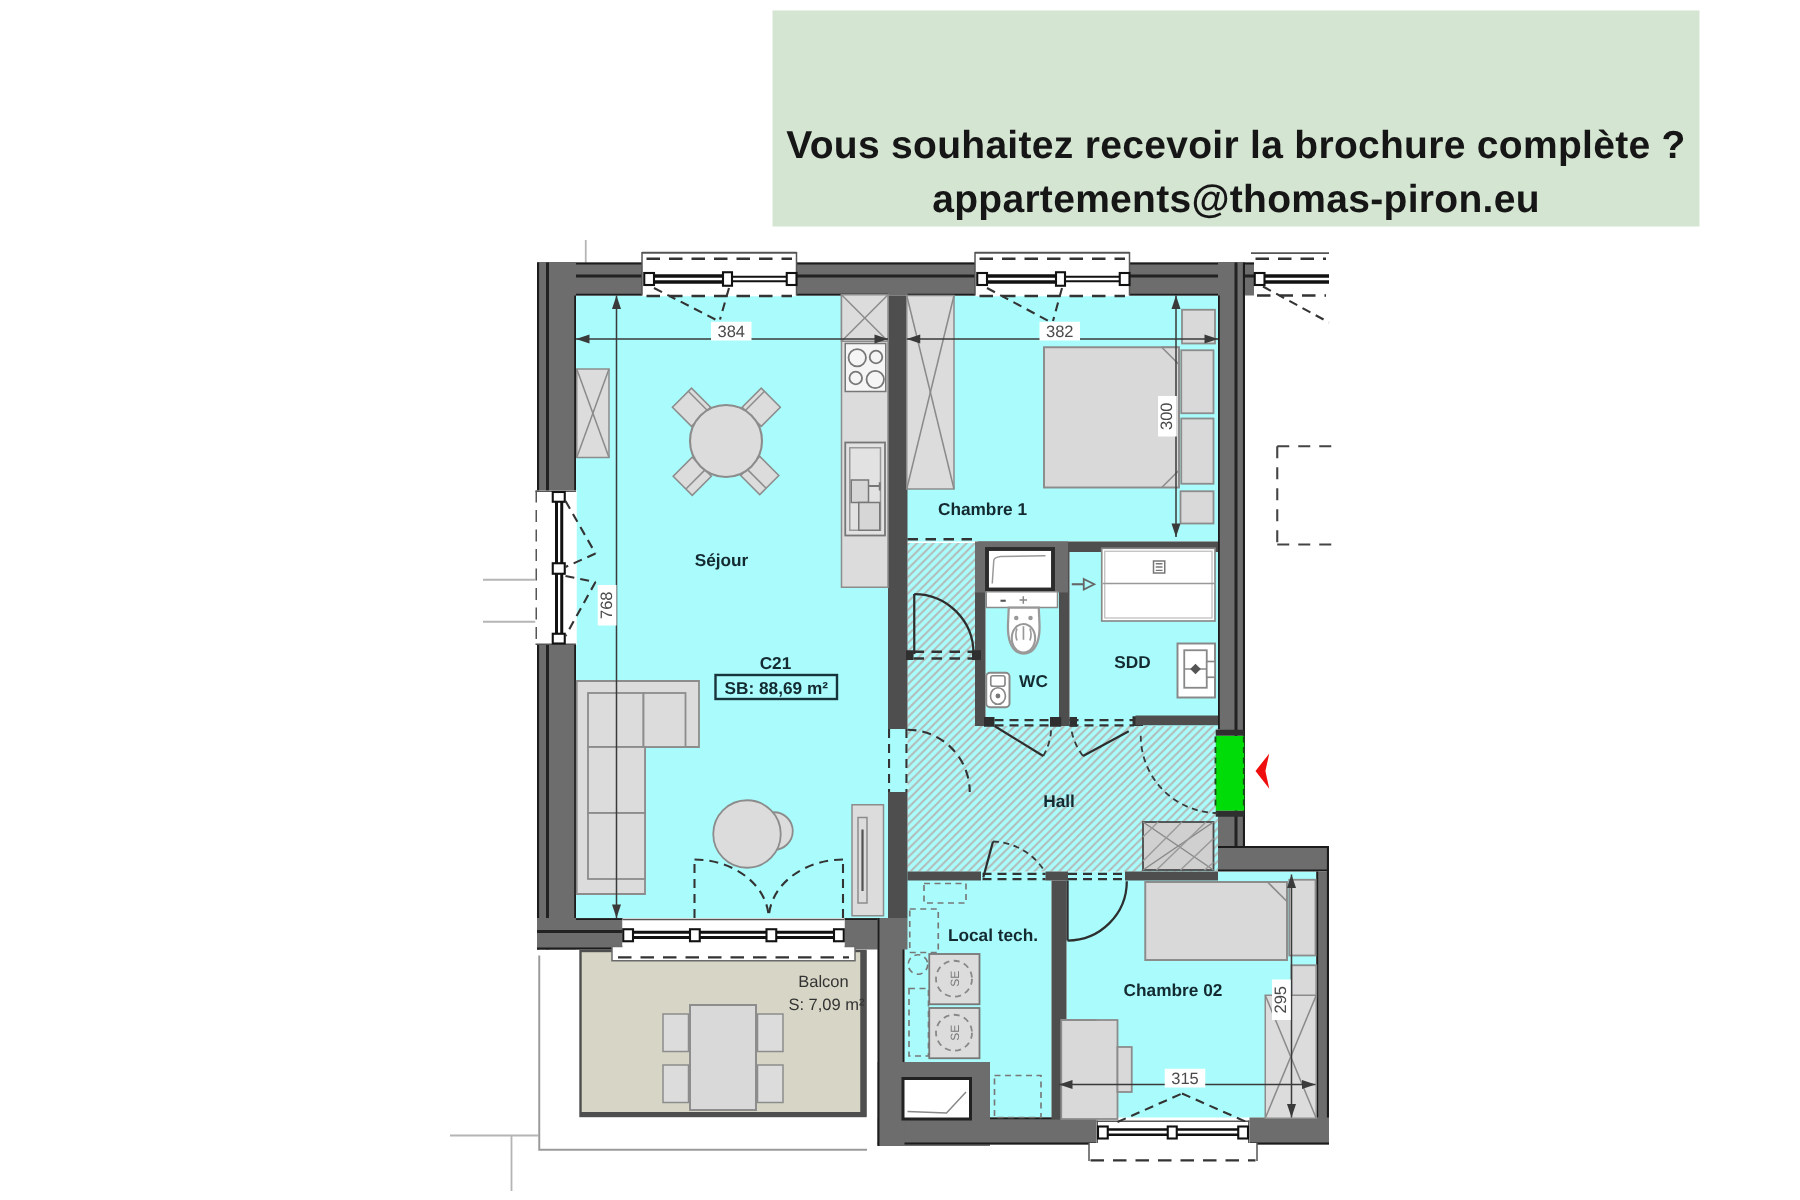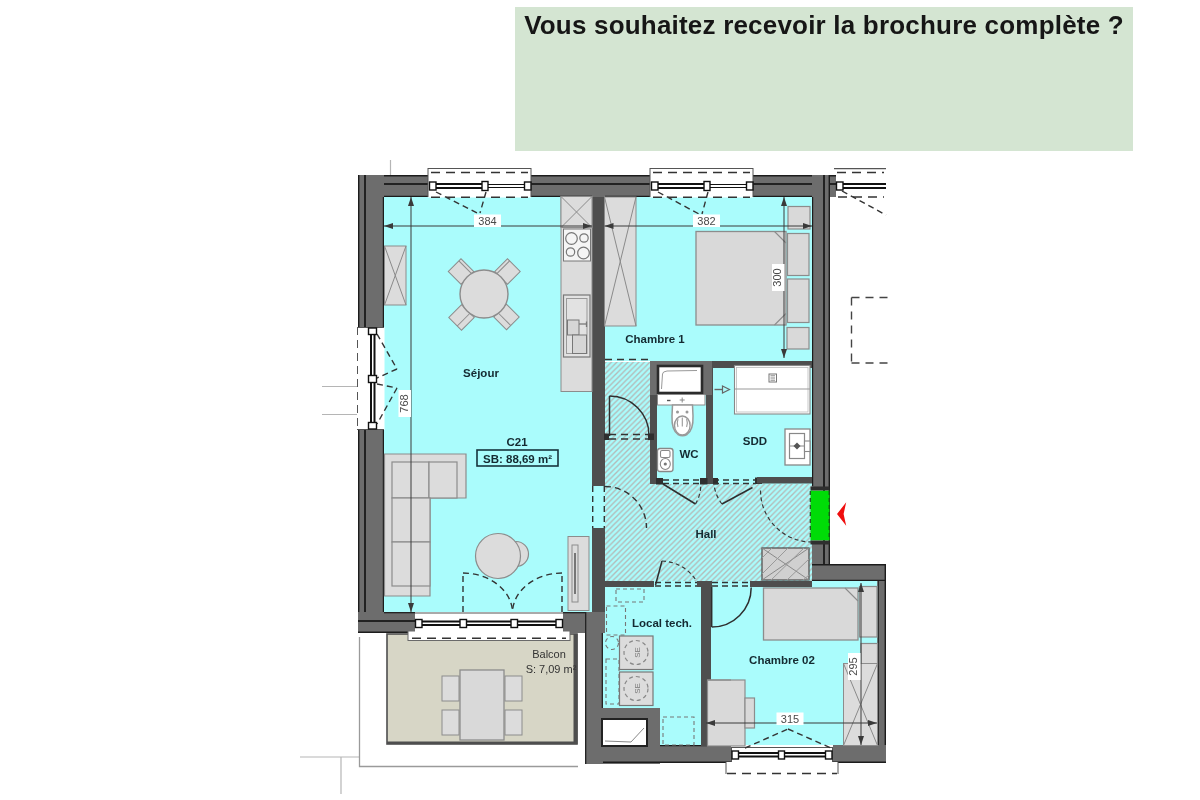--- a/index.html
+++ b/index.html
@@ -1,37 +1,38 @@
 <!DOCTYPE html>
 <html><head>
 <meta charset="utf-8">
 <style>
   html,body{margin:0;padding:0;background:#ffffff;width:1200px;height:800px;overflow:hidden;}
   #page{position:relative;width:1200px;height:800px;font-family:"Liberation Sans",sans-serif;}
   #banner{position:absolute;left:515px;top:7px;width:618px;height:144px;background:#d4e5d2;
-    display:flex;flex-direction:column;justify-content:space-between;text-align:center;
+    display:flex;flex-direction:column;justify-content:flex-end;text-align:center;
     font-weight:bold;font-size:26px;line-height:36.6px;color:#161616;letter-spacing:0.2px;}
   svg{position:absolute;left:0;top:0;}
   .wl{fill:#6d6d6d;}
   .wi{fill:#4e4e4e;}
   .fur{fill:#dcdcdc;stroke:#8c8c8c;stroke-width:1;}
   .dsh{fill:none;stroke:#333333;stroke-width:1.4;stroke-dasharray:6 4;}
   .dsh2{fill:none;stroke:#3a3a3a;stroke-width:1.2;stroke-dasharray:4 3;}
   .arc{fill:none;stroke:#2e2e2e;stroke-width:1.5;}
   .dim{stroke:#3a3a3a;stroke-width:1;fill:none;}
   .dt{font:11px "Liberation Sans",sans-serif;fill:#4a4a4a;}
   .lbl{font:bold 11.5px "Liberation Sans",sans-serif;fill:#142a31;}
   .xln{stroke:#8a8a8a;stroke-width:1;fill:none;}
 </style>
 </head>
 <body>
 <div id="page">
 
 <div id="banner">
 <div>Vous souhaitez recevoir la brochure complète ?</div>
+<div>appartements@thomas-piron.eu</div>
 </div>
 <svg width="1200" height="800" viewBox="0 0 1200 800">
 <defs>
 <pattern id="hatch" width="5.5" height="5.5" patternUnits="userSpaceOnUse">
 <rect width="5.5" height="5.5" fill="#aafcfc"></rect>
 <path d="M-1.4,1.4 L1.4,-1.4 M-1.4,6.9 L6.9,-1.4 M4.1,6.9 L6.9,4.1" stroke="#b4b9b7" stroke-width="1.35" fill="none"></path>
 </pattern>
 <pattern id="hatch2" width="6" height="6" patternTransform="rotate(45)" patternUnits="userSpaceOnUse">
 <rect width="6" height="6" fill="#d4d4d4"></rect>
 <rect y="2.2" width="6" height="1.6" fill="#a8a8a8"></rect>

